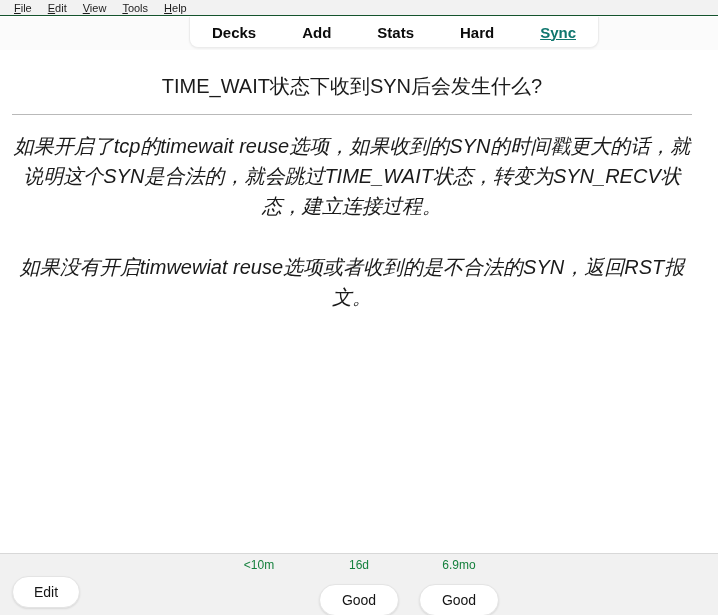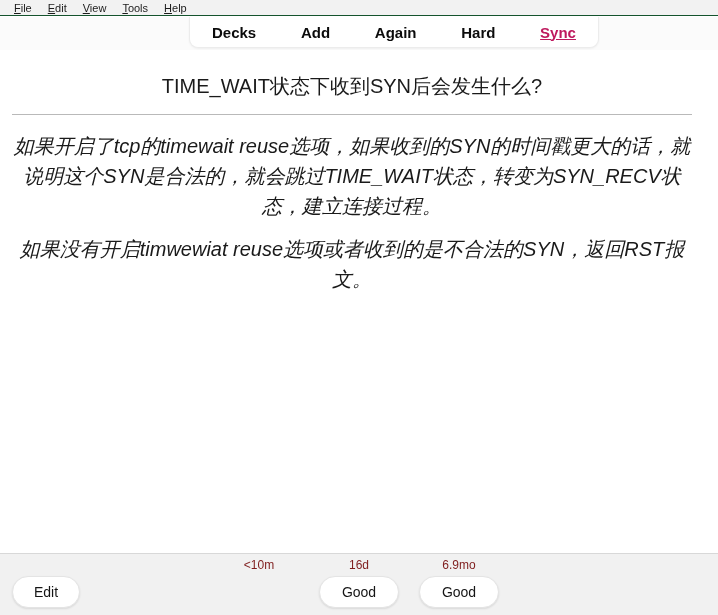--- a/index.html
+++ b/index.html
@@ -66,21 +66,21 @@
     margin-left: 34px;
   }
   .nav-link {
     font-size: 15px;
     font-weight: bold;
     color: #0b0b0b;
     cursor: pointer;
     white-space: nowrap;
   }
   .nav-link.accent {
-    color: #be185d;
+    color: #0f766e;
     text-decoration: underline;
   }
 
   
   .card-area {
     position: absolute;
     top: 50px;
     left: 0;
     width: 704px;
     height: 503px;
@@ -104,21 +104,21 @@
   }
   .answer p {
     margin: 0;
     text-align: center;
     font-size: 20px;
     line-height: 30px;
     color: #1a1a1a;
     font-style: italic;
   }
   .answer p.gap {
-    margin-top: 13px;
+    margin-top: 31px;
   }
 
   
   .bottombar {
     position: absolute;
     left: 0;
     bottom: 0;
     width: 718px;
     height: 62px;
     background: #f1f1f1;
@@ -140,22 +140,22 @@
   }
   .ans-col {
     width: 80px;
     display: flex;
     flex-direction: column;
     align-items: center;
   }
   .interval {
     font-size: 12px;
     line-height: 14px;
-    color: #7f1d1d;
-    margin-bottom: 4px;
+    color: #15803d;
+    margin-bottom: 12px;
     white-space: nowrap;
   }
   .pill {
     display: inline-flex;
     align-items: center;
     justify-content: center;
     height: 32px;
     border-radius: 17px;
     background: #ffffff;
     border: 1px solid #e4e4e4;
@@ -197,21 +197,21 @@
   <div class="menu-item"><span class="acc">E</span><span>dit</span></div>
   <div class="menu-item"><span class="acc">V</span><span>iew</span></div>
   <div class="menu-item"><span class="acc">T</span><span>ools</span></div>
   <div class="menu-item"><span class="acc">H</span><span>elp</span></div>
 </div>
 
 <div class="nav-wrap">
   <div class="nav-pill">
     <span class="nav-link">Decks</span>
     <span class="nav-link">Add</span>
-    <span class="nav-link">Again</span>
+    <span class="nav-link">Stats</span>
     <span class="nav-link">Hard</span>
     <span class="nav-link accent">Sync</span>
   </div>
 </div>
 
 <div class="card-area">
   <div class="question">TIME_WAIT状态下收到SYN后会发生什么?</div>
   <div class="divider"></div>
   <div class="answer">
     <p>如果开启了tcp的timewait reuse选项，如果收到的SYN的时间戳更大的话，就说明这个SYN是合法的，就会跳过TIME_WAIT状态，转变为SYN_RECV状态，建立连接过程。</p>

